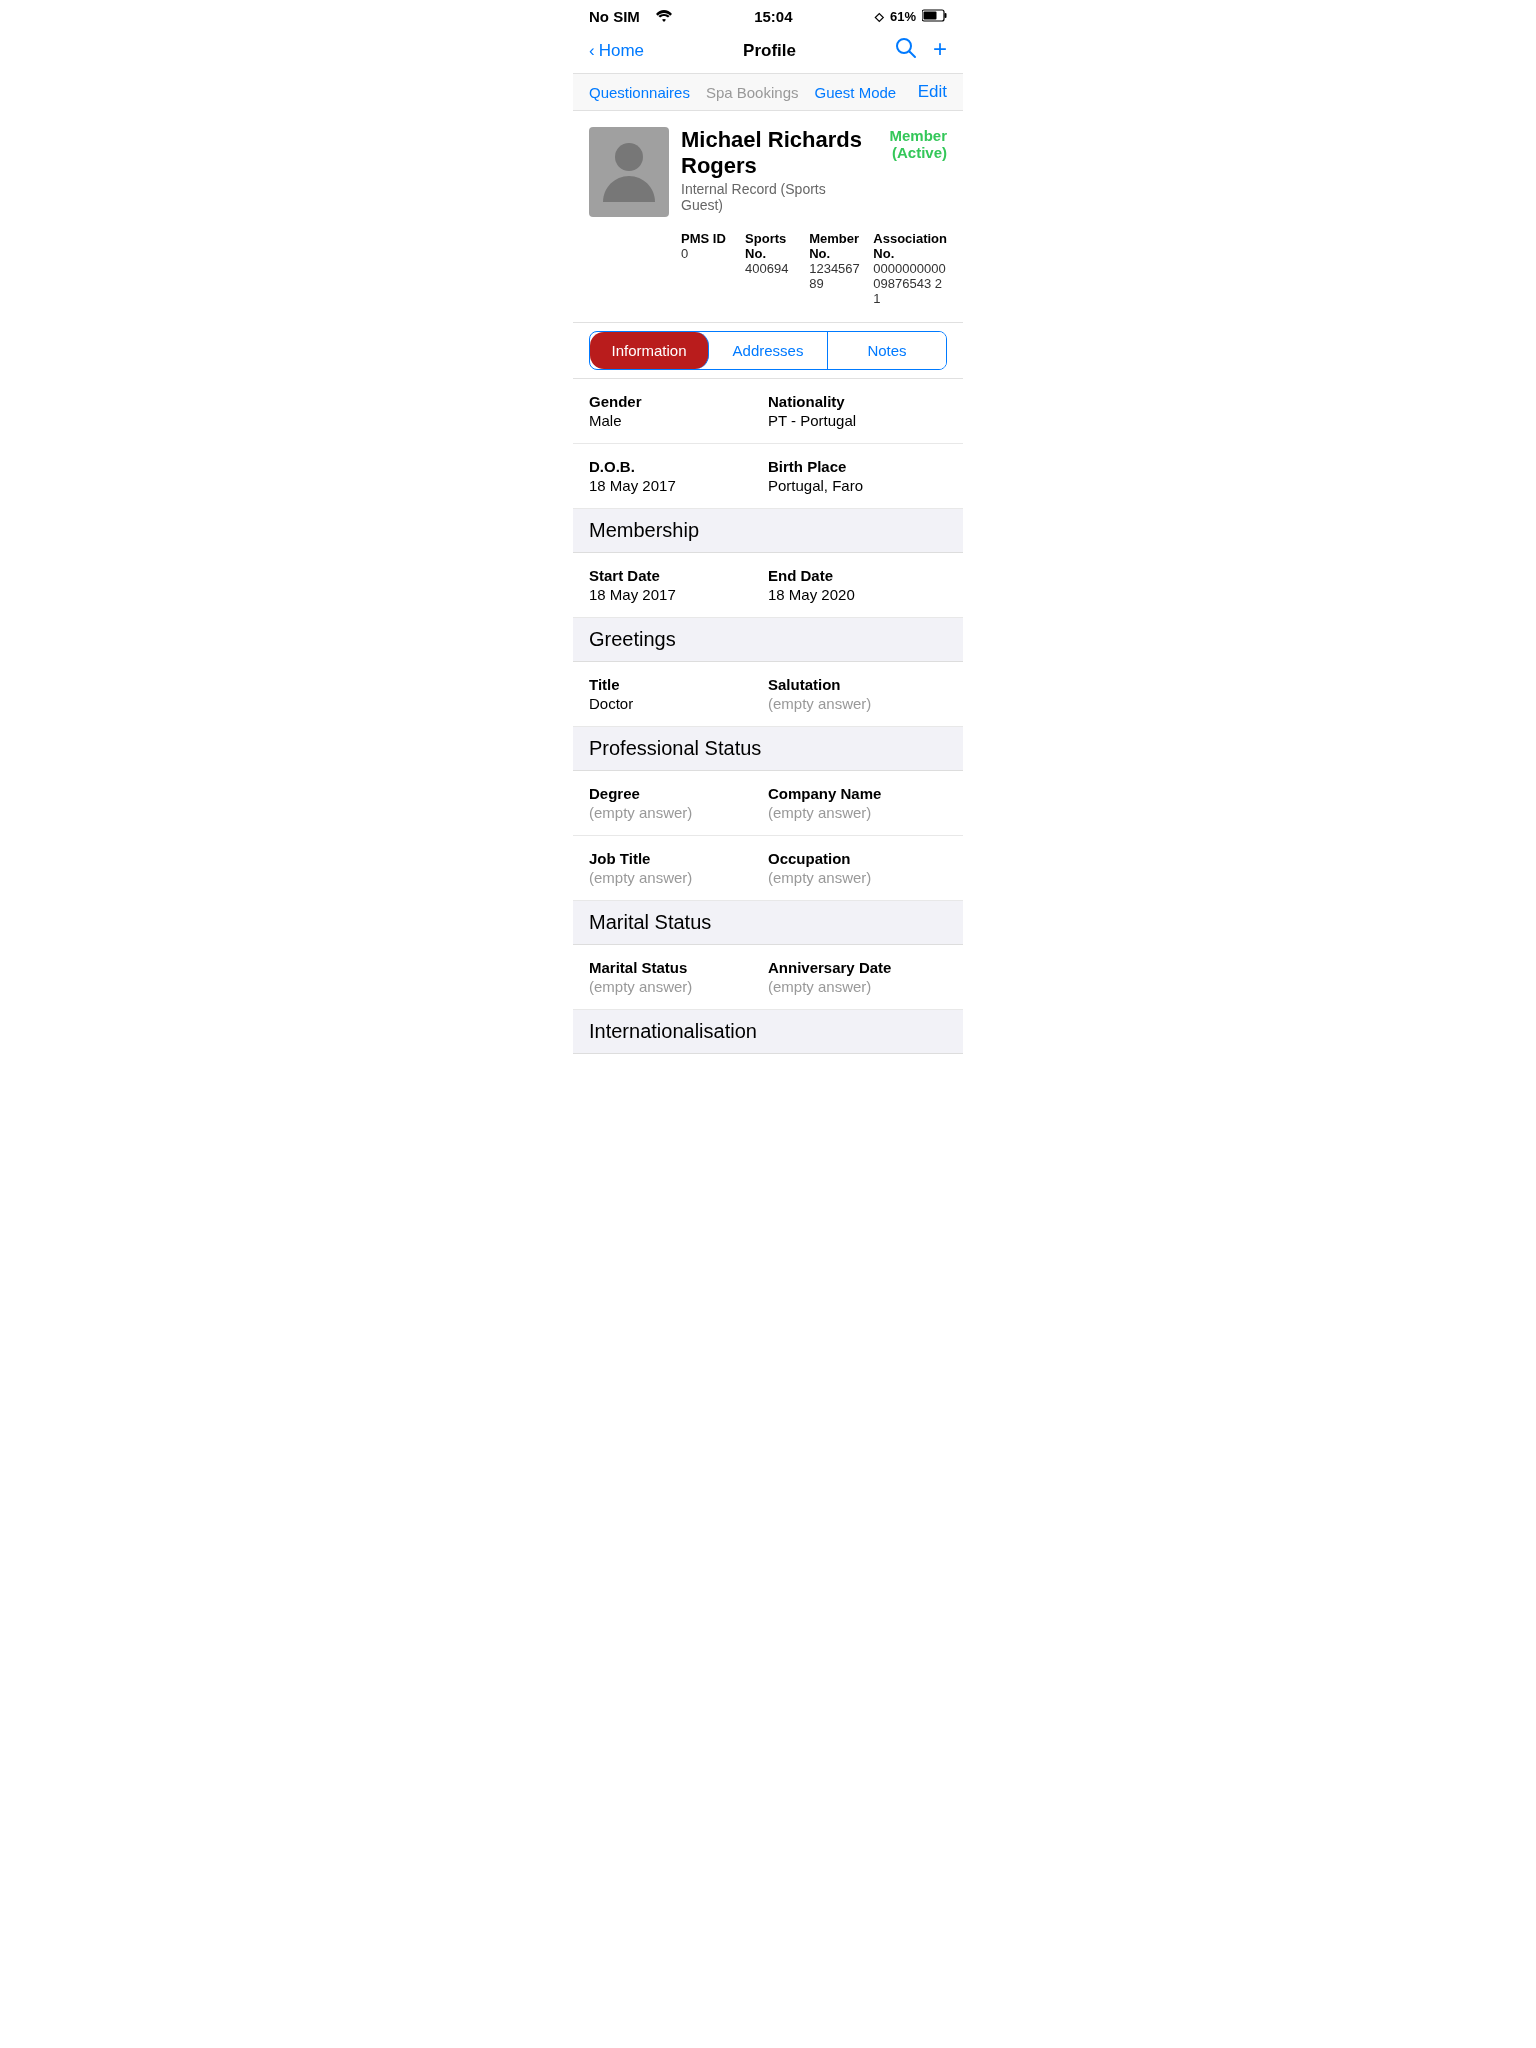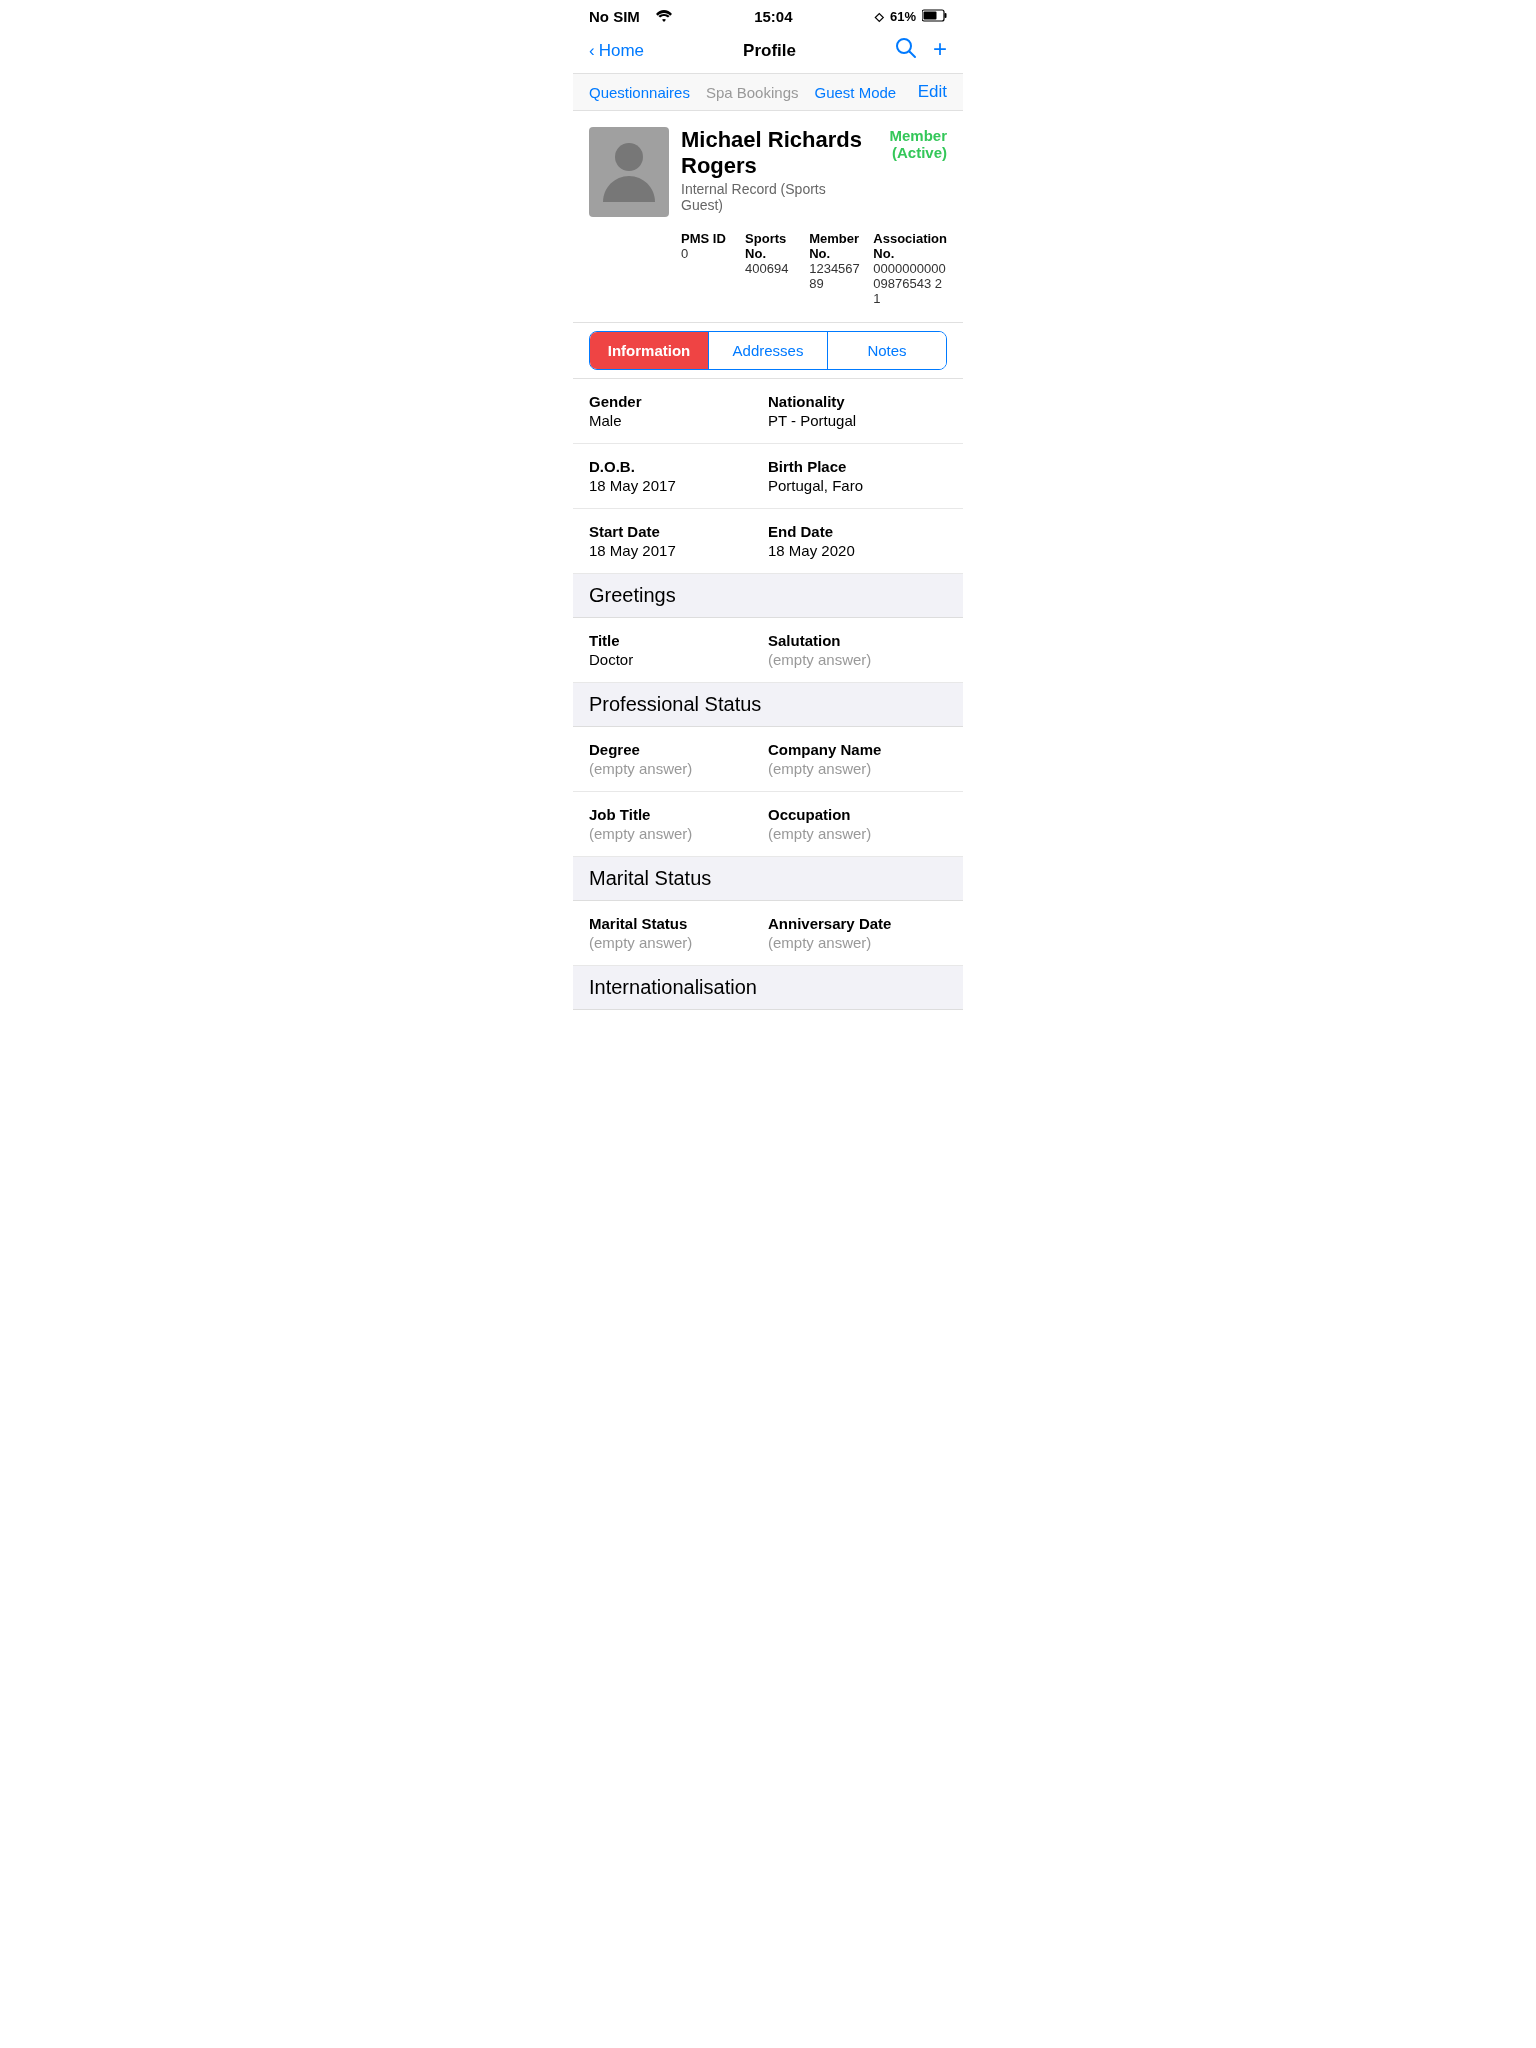--- a/index.html
+++ b/index.html
@@ -151,23 +151,24 @@
     .segment-tab {
       flex: 1;
       padding: 10px 0;
       text-align: center;
       font-size: 15px;
       cursor: pointer;
       border-right: 1px solid #007AFF;
     }
     .segment-tab:last-child { border-right: none; }
     .segment-tab.active {
-      background: #ef4444;
+      background: #b91c1c;
       color: #fff;
-      font-weight: 700;
+      font-weight: 400;
+      border-radius: 14px;
     }
     .segment-tab.inactive {
       background: #fff;
       color: #007AFF;
     }
 
     
     .section-header {
       background: #f2f2f7;
       padding: 10px 16px;
@@ -311,20 +312,21 @@
     <div class="field-row">
       <div class="field-col">
         <div class="field-label">D.O.B.</div>
         <div class="field-value">18 May 2017</div>
       </div>
       <div class="field-col">
         <div class="field-label">Birth Place</div>
         <div class="field-value">Portugal, Faro</div>
       </div>
     </div>
+    <div class="section-header">Membership</div>
     <div class="field-row">
       <div class="field-col">
         <div class="field-label">Start Date</div>
         <div class="field-value">18 May 2017</div>
       </div>
       <div class="field-col">
         <div class="field-label">End Date</div>
         <div class="field-value">18 May 2020</div>
       </div>
     </div>

